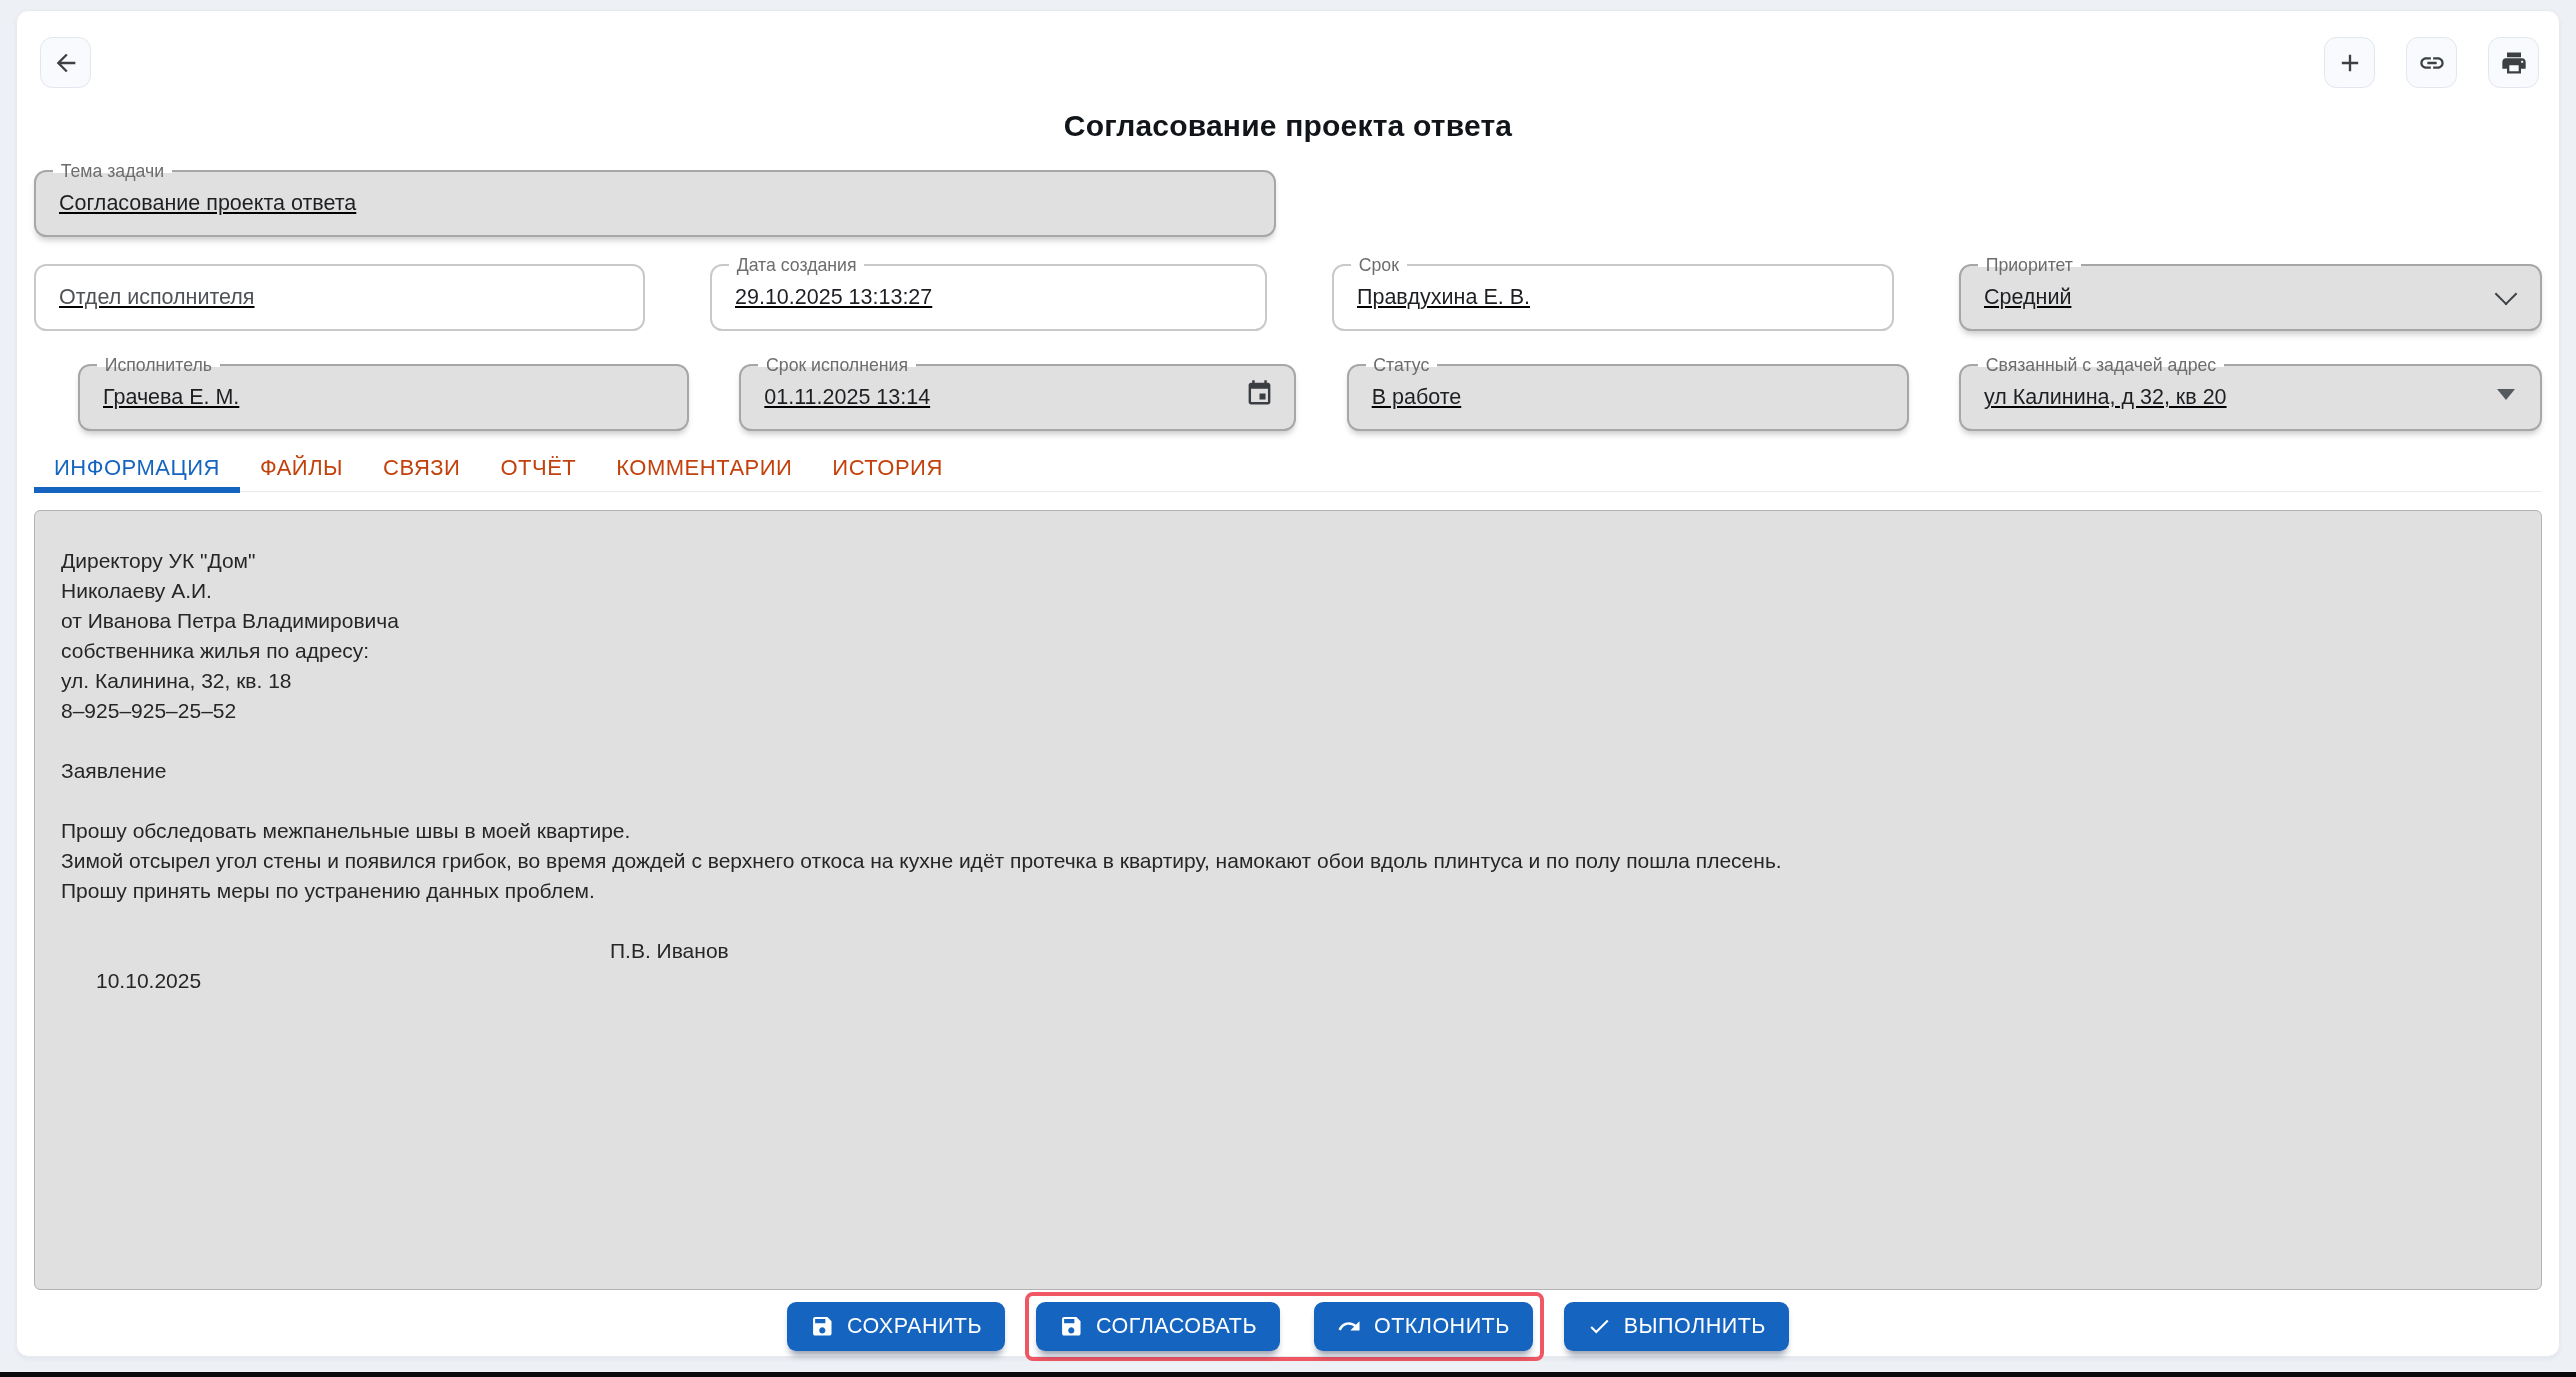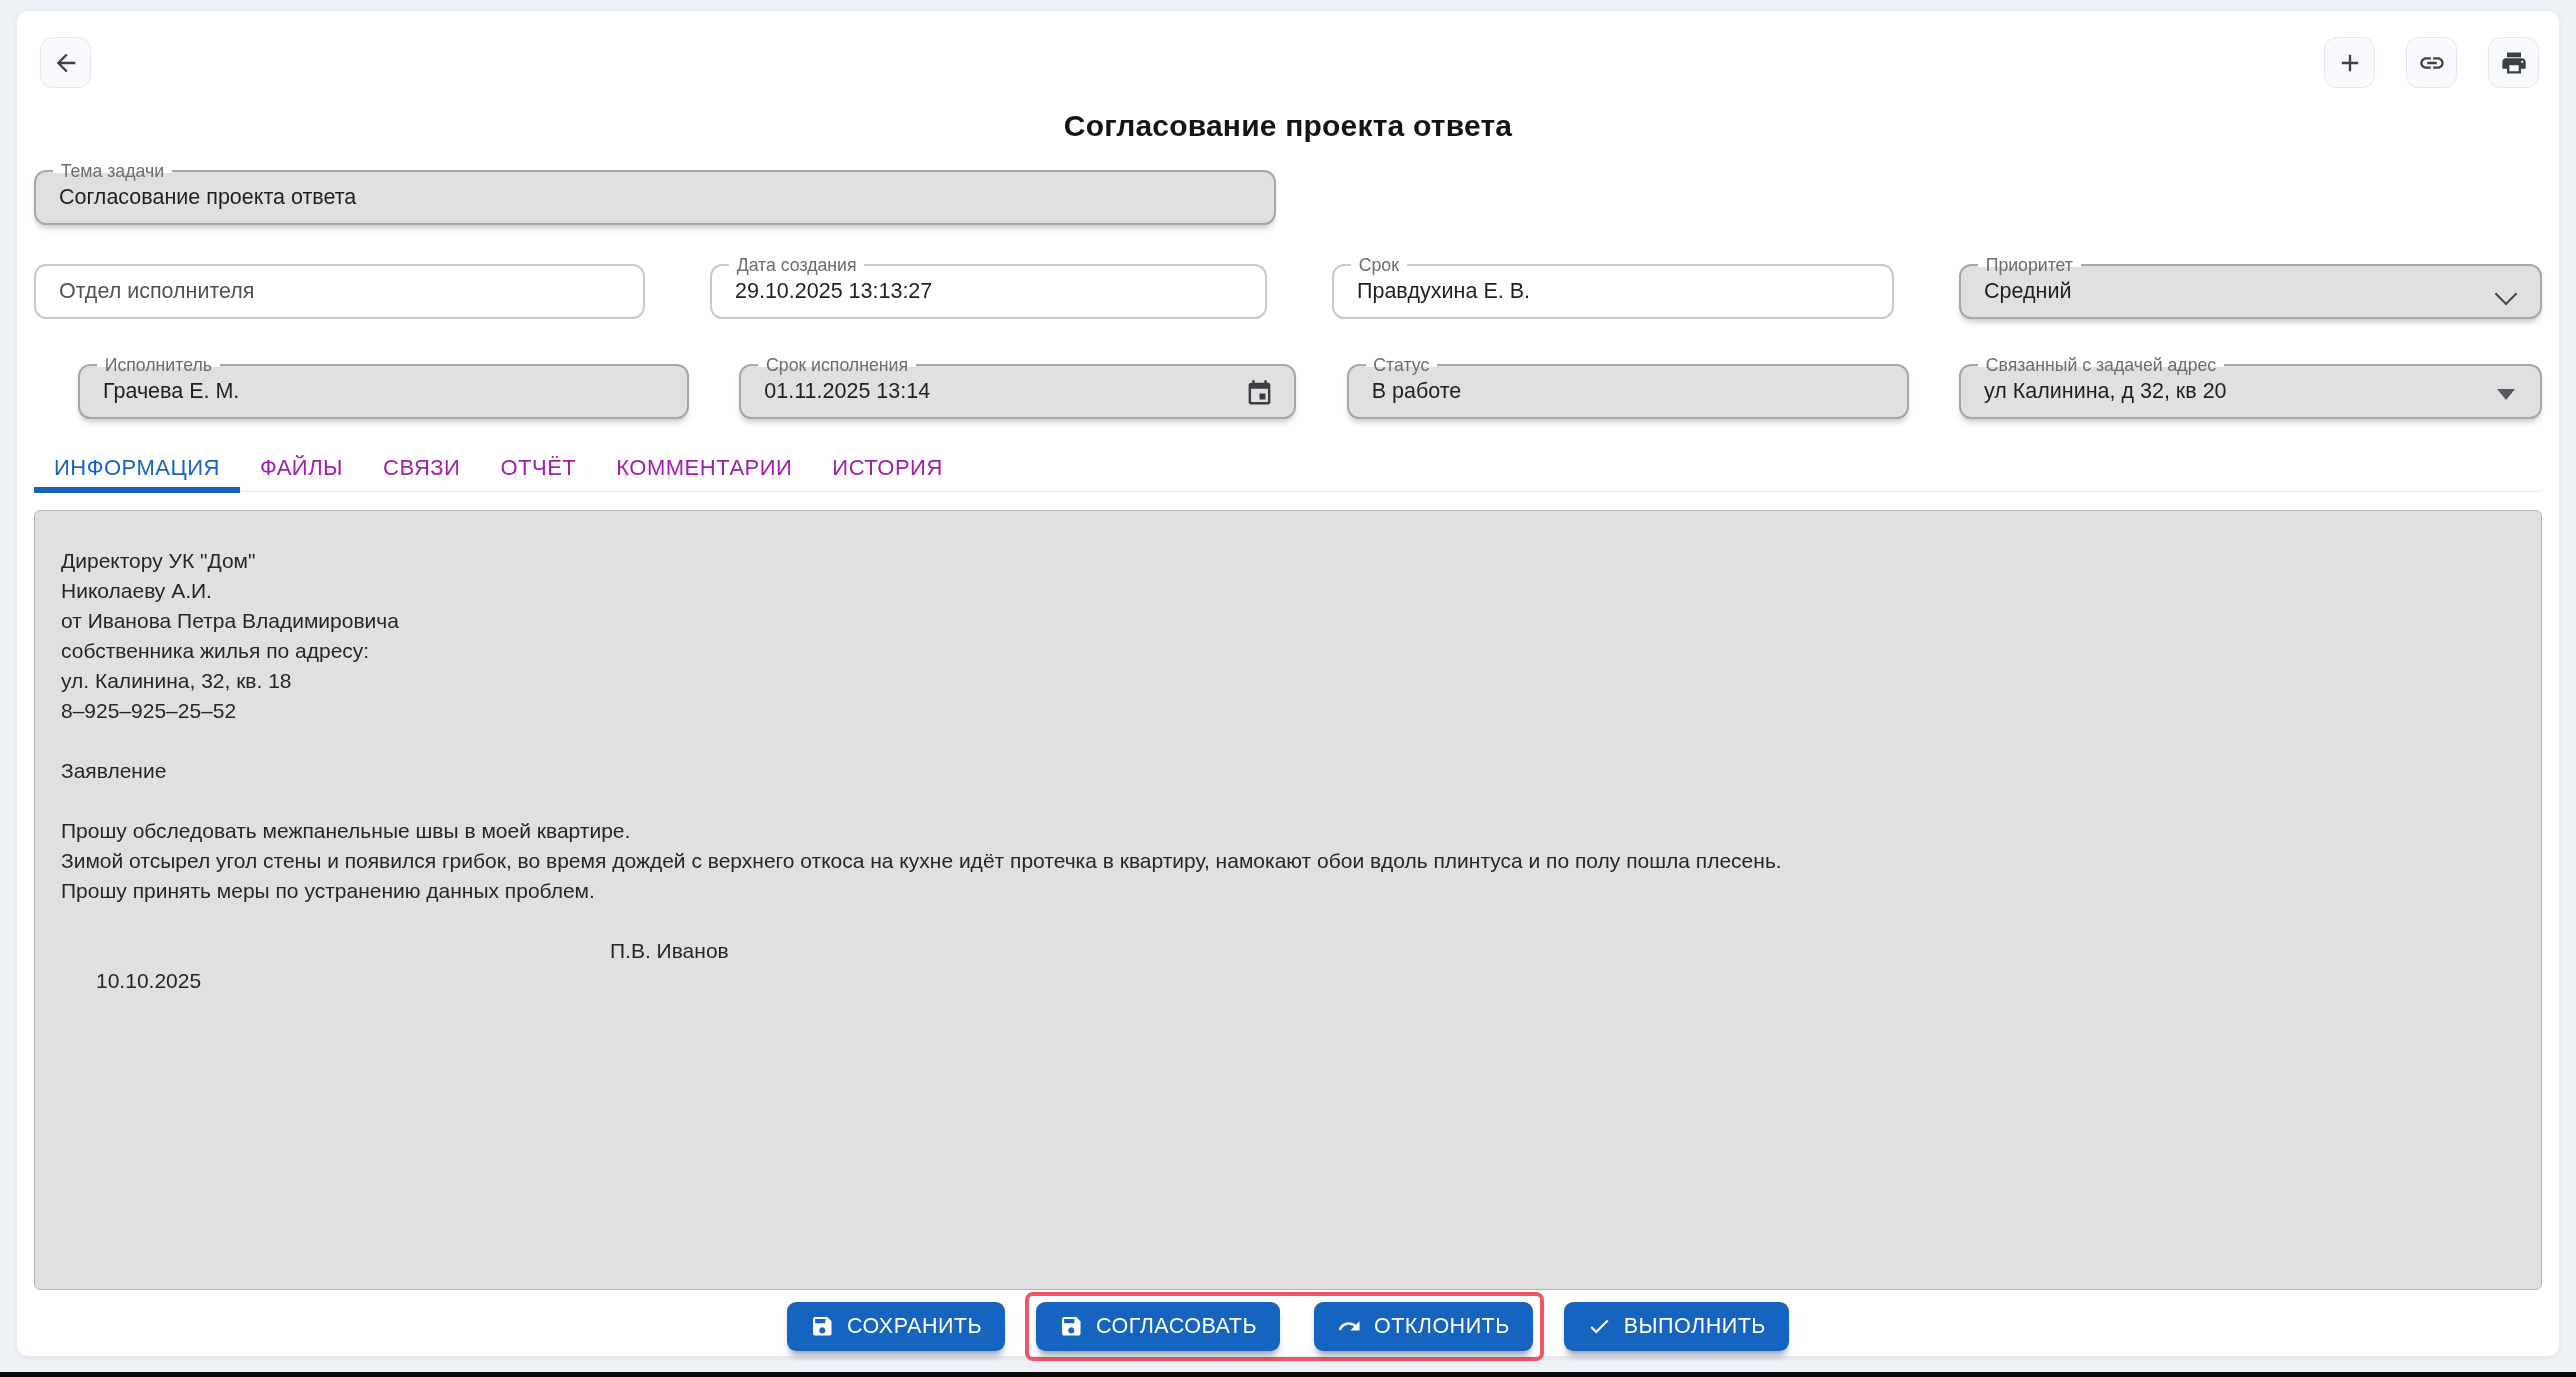--- a/index.html
+++ b/index.html
@@ -28,23 +28,23 @@
   .page-title{
     position:absolute;left:0;right:0;top:98px;text-align:center;
     font-size:30px;font-weight:700;color:#111418;letter-spacing:0.2px;
   }
   
   .row{position:absolute;left:17px;right:17px;display:flex;justify-content:space-between;}
   .row1{top:159px;}
   .row2{top:253px;}
   .row3{top:353px;margin-left:44px;}
   .field{
-    position:relative;height:55px;box-sizing:border-box;border-radius:12.3px;
+    position:relative;height:67px;box-sizing:border-box;border-radius:12.3px;
     border:2.3px solid #c9c9c9;background:#ffffff;
-    display:flex;align-items:center;
+    display:flex;align-items:center;text-decoration:underline;
   }
   .field.gray{background:#e0e0e0;border-color:#a7a7a7;box-shadow:0 4.6px 6.2px -2.3px rgba(0,0,0,.22);}
   .field .flabel{
     position:absolute;top:-11.5px;left:17px;padding:0 7.7px;
     font-size:17.7px;color:#6d6d6d;line-height:20px;white-space:nowrap;
     background:linear-gradient(to bottom,#ffffff 58%,#ffffff 58%);
   }
   .field.gray .flabel{background:linear-gradient(to bottom,#ffffff 58%,#e0e0e0 58%);}
   .field .fvalue{
     padding:0 54px 0 23px;font-size:21.5px;color:#1d1f23;white-space:nowrap;
@@ -65,21 +65,21 @@
   }
   .cal-icon{position:absolute;right:20px;top:13px;width:29px;height:29px;fill:#3a3d41;}
   
   .tabs{
     position:absolute;left:17px;right:17px;top:433px;height:48px;
     display:flex;align-items:center;border-bottom:1.5px solid #e9eaec;box-sizing:border-box;
   }
   .tab{
     position:relative;height:100%;display:flex;align-items:center;
     padding:0 20px;font-size:22px;font-weight:500;letter-spacing:0.5px;
-    color:#a21caf;cursor:pointer;white-space:nowrap;
+    color:#c2410c;cursor:pointer;white-space:nowrap;
   }
   .tab.active{color:#1565c0;}
   .tab.active::after{
     content:"";position:absolute;left:0;right:0;bottom:-1.5px;height:5.4px;background:#1565c0;
   }
   
   .doc{
     position:absolute;left:17px;right:17px;top:499px;height:780px;box-sizing:border-box;
     background:#e0e0e0;border:1.5px solid #b3b3b3;border-radius:6.2px;
     padding:35px 31px 31px 26px;

